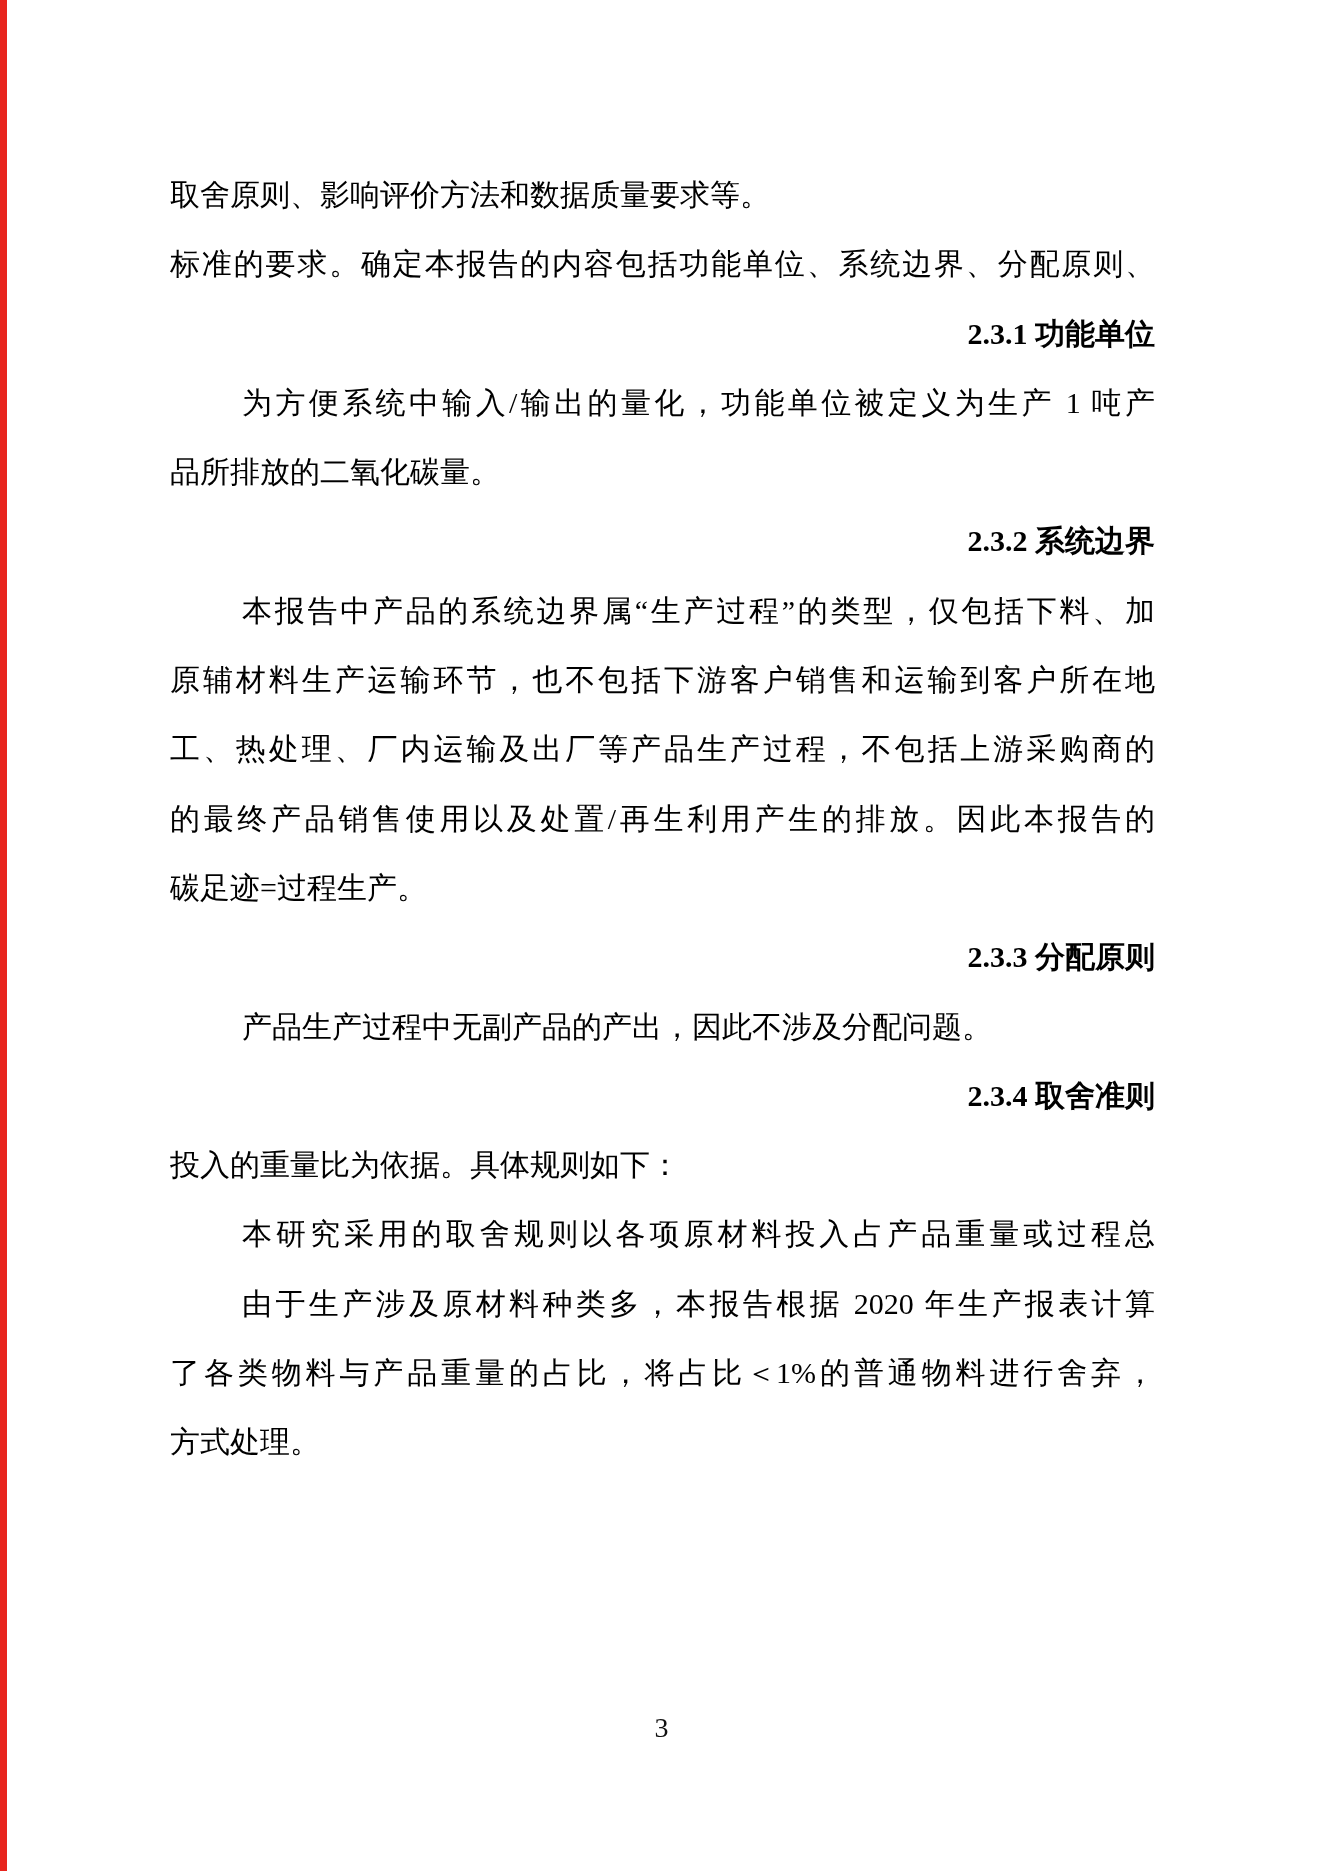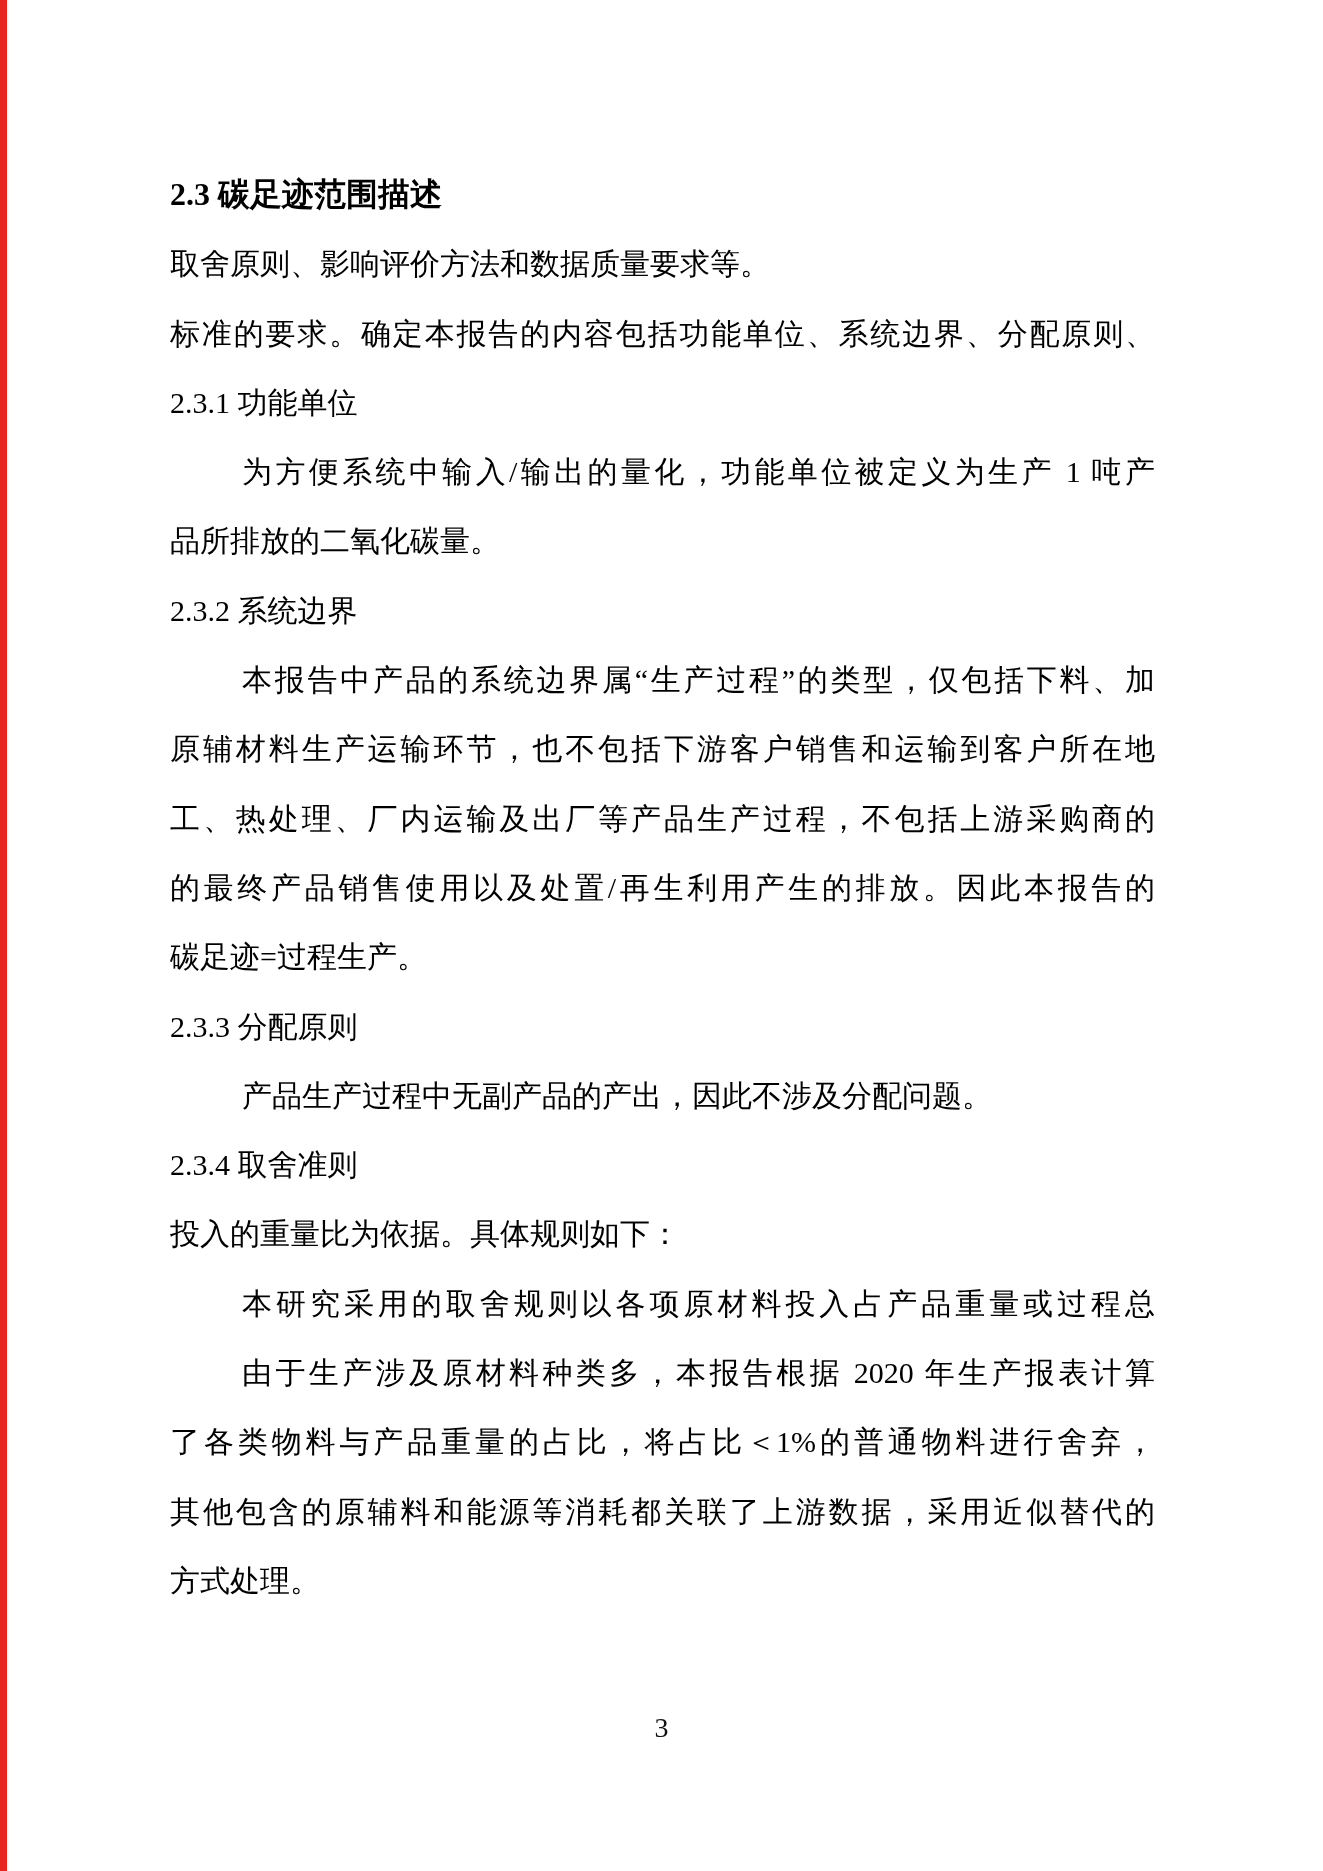--- a/index.html
+++ b/index.html
@@ -39,21 +39,22 @@
     font-size: 30px;
     text-align: left;
     white-space: normal;
   }
   .h1 {
     font-size: 32px;
     font-weight: 700;
   }
   .h2 {
     font-size: 30px;
-    font-weight: 400;
+    font-weight: 700;
+    text-align: right;
   }
   .just {
     text-align: justify;
     text-align-last: justify;
   }
   .ind {
     text-indent: 72px;
   }
   .footer {
     position: absolute;
@@ -68,21 +69,20 @@
 </style>
 </head>
 <body>
 
 <div class="page">
 
   <div class="edge-stripe" data-bind-style="background:page.edge_stripe_color" style="background: rgb(232, 37, 30);"></div>
 
   <div class="content">
 
-    <div class="line h1" data-bind="doc.lines.0.text">2.3 碳足迹范围描述</div>
 
     <div class="line" data-bind="doc.lines.3.text">取舍原则、影响评价方法和数据质量要求等。</div>
     <div class="line just" data-bind="doc.lines.2.text">标准的要求。确定本报告的内容包括功能单位、系统边界、分配原则、</div>
 
     <div class="line h2" data-bind="doc.lines.4.text">2.3.1 功能单位</div>
 
     <div class="line ind just" data-bind="doc.lines.5.text">为方便系统中输入/输出的量化，功能单位被定义为生产 1 吨产</div>
     <div class="line" data-bind="doc.lines.6.text">品所排放的二氧化碳量。</div>
 
     <div class="line h2" data-bind="doc.lines.7.text">2.3.2 系统边界</div>
@@ -97,20 +97,19 @@
 
     <div class="line ind" data-bind="doc.lines.14.text">产品生产过程中无副产品的产出，因此不涉及分配问题。</div>
 
     <div class="line h2" data-bind="doc.lines.15.text">2.3.4 取舍准则</div>
 
     <div class="line" data-bind="doc.lines.17.text">投入的重量比为依据。具体规则如下：</div>
     <div class="line ind just" data-bind="doc.lines.16.text">本研究采用的取舍规则以各项原材料投入占产品重量或过程总</div>
 
     <div class="line ind just" data-bind="doc.lines.18.text">由于生产涉及原材料种类多，本报告根据 2020 年生产报表计算</div>
     <div class="line just" data-bind="doc.lines.19.text">了各类物料与产品重量的占比，将占比＜1%的普通物料进行舍弃，</div>
-    <div class="line just" data-bind="doc.lines.20.text">其他包含的原辅料和能源等消耗都关联了上游数据，采用近似替代的</div>
     <div class="line" data-bind="doc.lines.21.text">方式处理。</div>
 
   </div>
 
   <div class="footer" data-bind="page.number">3</div>
 
 </div>
 
 </body></html>

